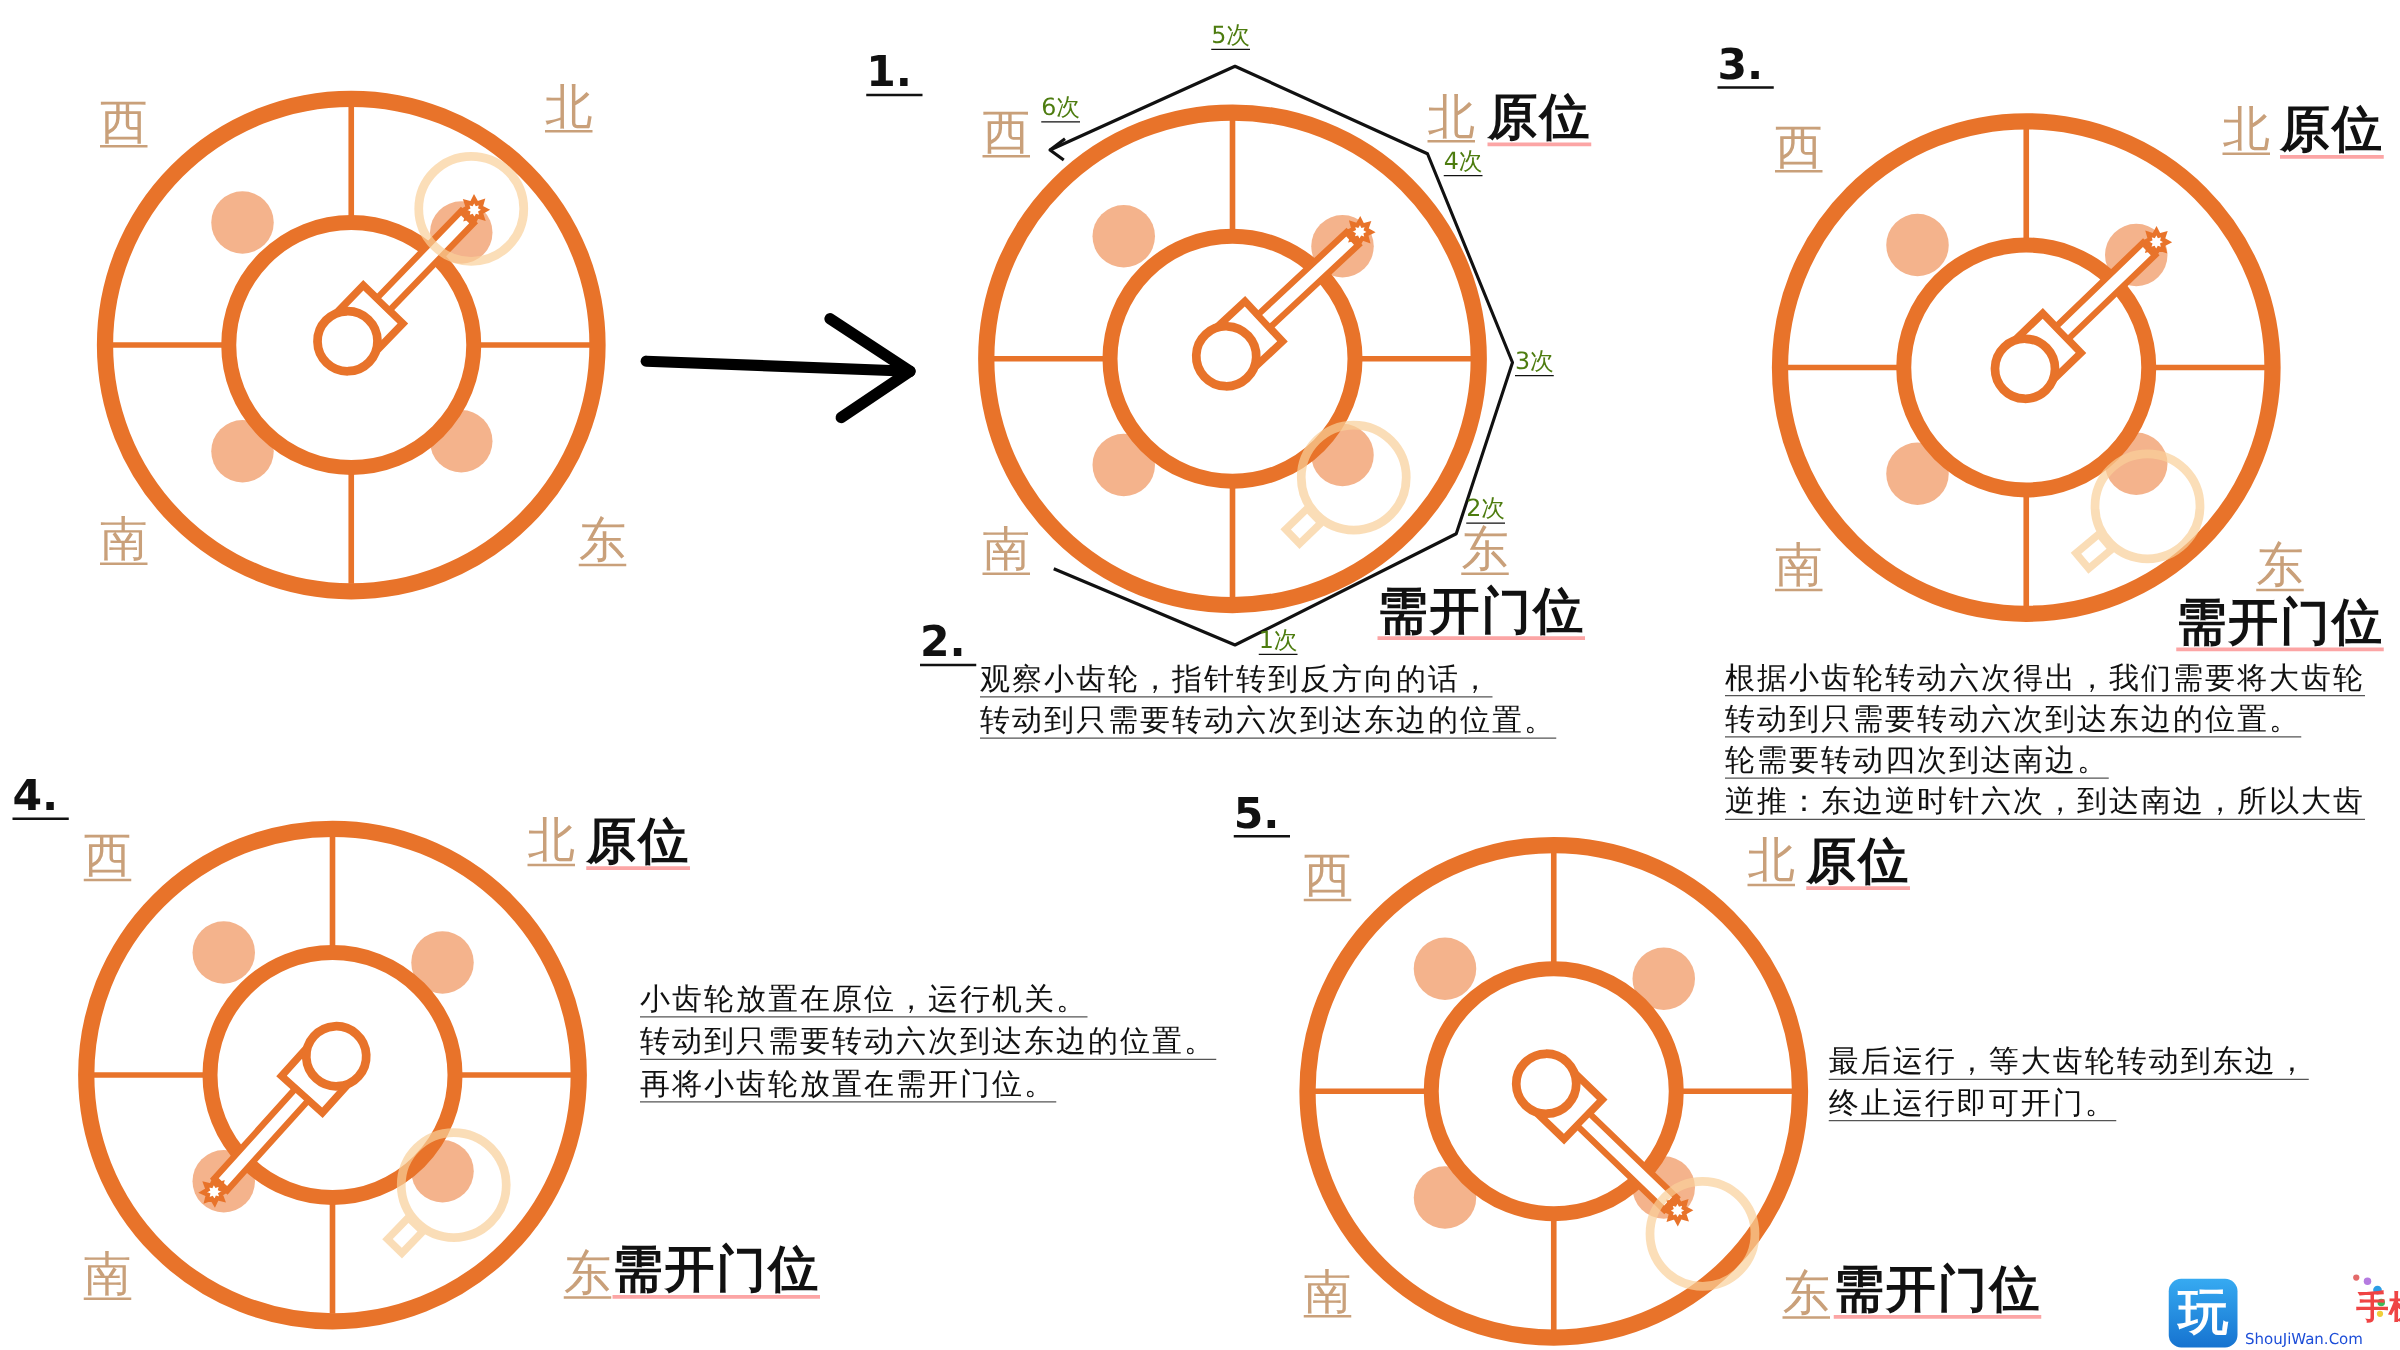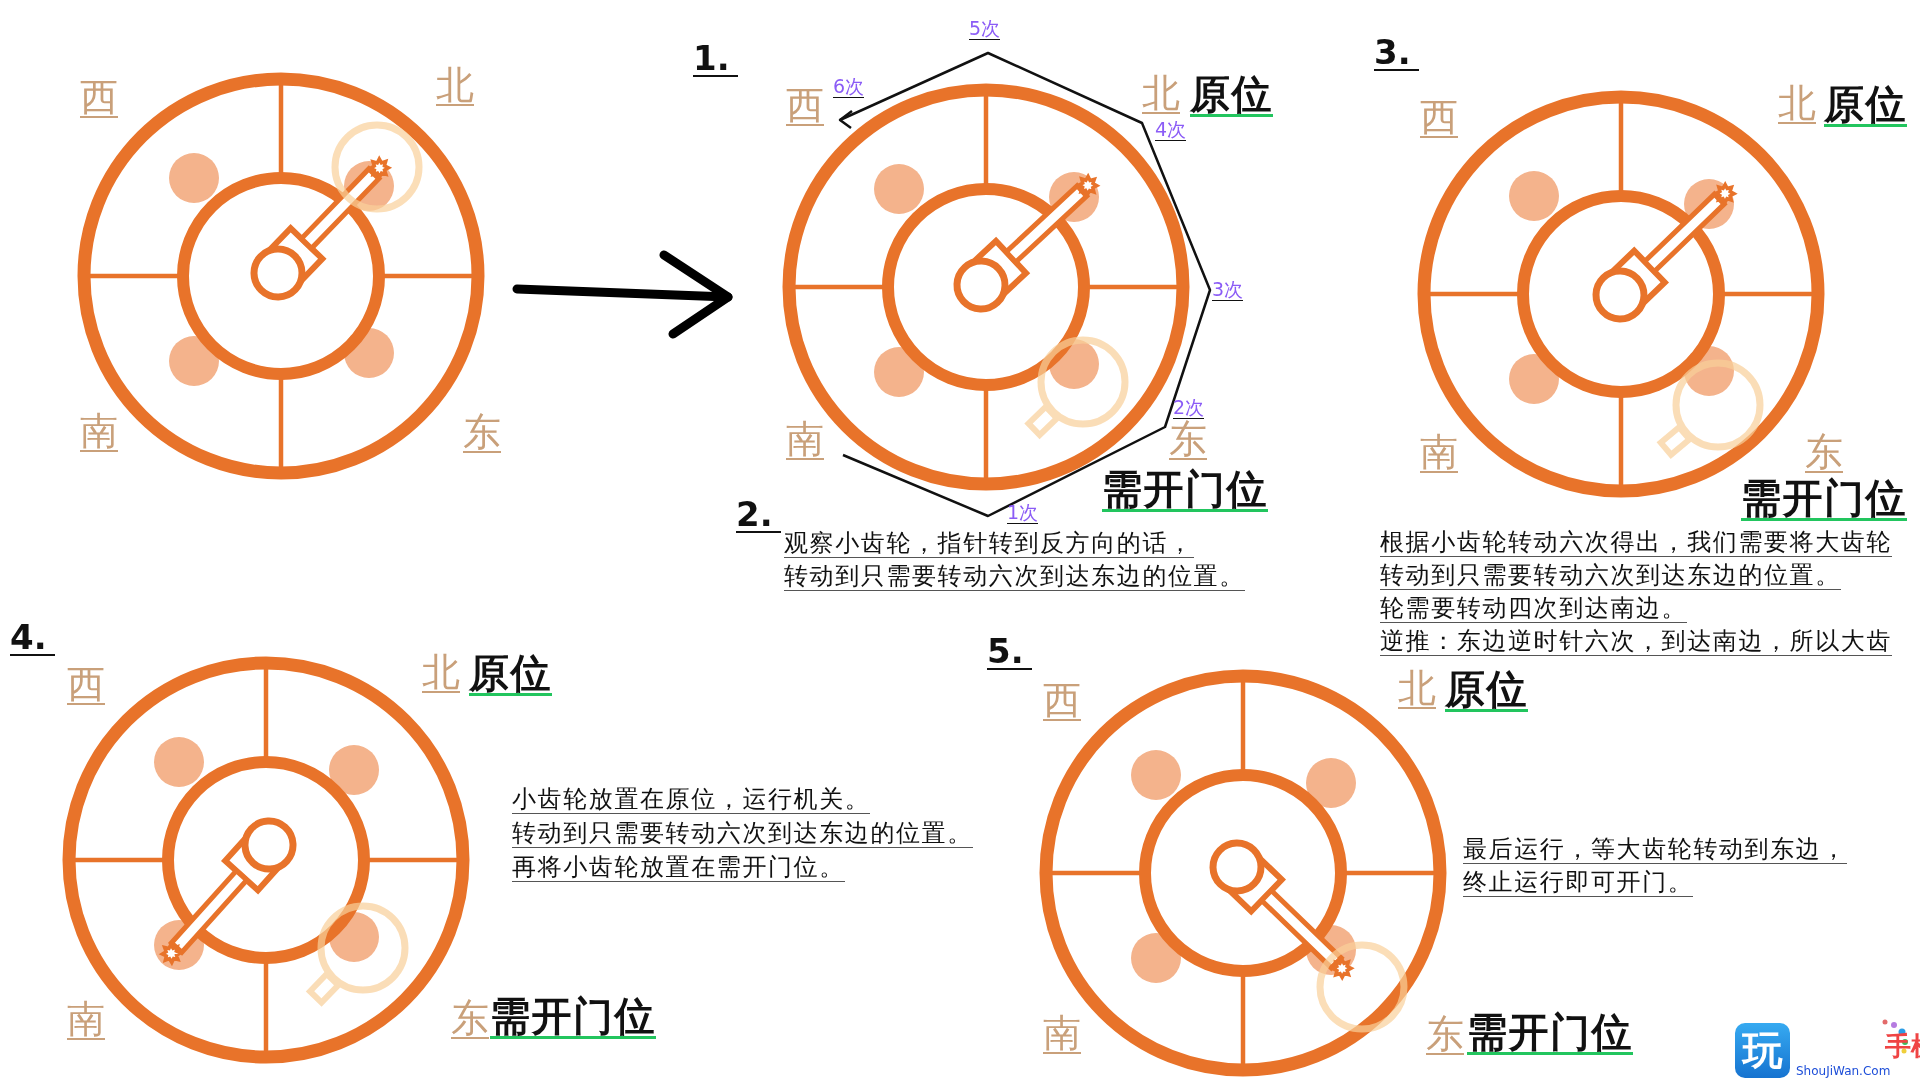--- a/index.html
+++ b/index.html
@@ -9,28 +9,28 @@
     font-family: "DejaVu Sans", "Liberation Sans", sans-serif;
   }
   svg.art { position: absolute; left: 0; top: 0; }
 
   .dir {
     position: absolute; font-size: 38px; line-height: 38px; color: #c9a07a;
     border-bottom: 2px solid #c9a07a; white-space: nowrap;
   }
   .big {
     position: absolute; font-size: 40px; line-height: 40px; font-weight: bold;
-    color: #111111; border-bottom: 3px solid #22c55e; letter-spacing: 1.5px; white-space: nowrap;
+    color: #111111; border-bottom: 3px solid #fca5a5; letter-spacing: 1.5px; white-space: nowrap;
   }
   .step {
     position: absolute; font-size: 34px; line-height: 34px; font-weight: bold; color: #111111;
     border-bottom: 2px solid #111111; padding-right: 8px; white-space: nowrap;
   }
   .count {
-    position: absolute; font-size: 19px; line-height: 21px; color: #8b5cf6;
+    position: absolute; font-size: 19px; line-height: 21px; color: #4d7c0f;
     border-bottom: 1.5px solid #111111; white-space: nowrap;
   }
   .note { position: absolute; }
   .note .line { display: block; height: 33px; line-height: 26px; white-space: nowrap; }
   .note .line span {
     font-size: 24px; color: #111111; letter-spacing: 1.6px;
     border-bottom: 1.5px solid #555555;
   }
 
   .wm-icon {

